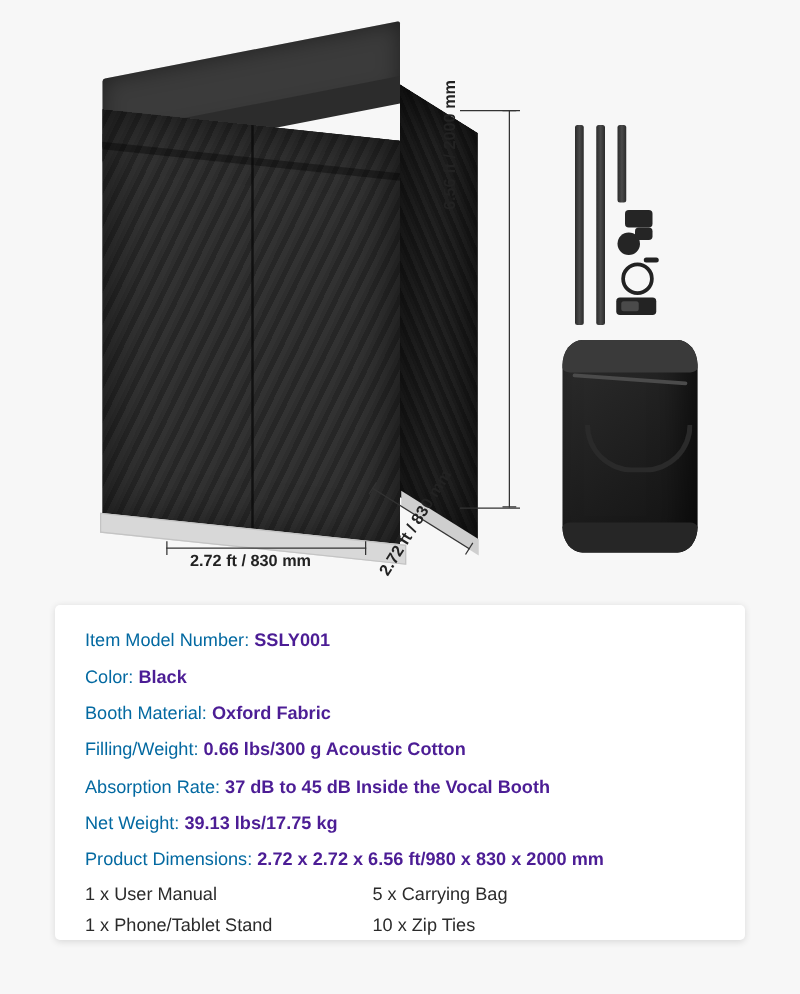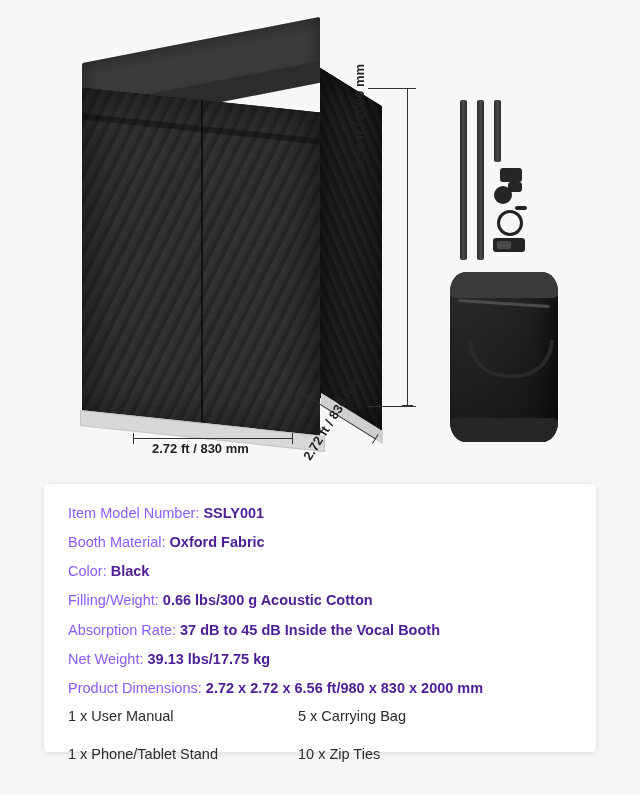--- a/index.html
+++ b/index.html
@@ -340,34 +340,34 @@
     box-shadow: 0 1px 6px rgba(0,0,0,0.12);
     padding: 20px 24px 0 24px;
     box-sizing: border-box;
   }
   .spec-row {
     font-size: 14.5px;
     color: #2b2b2b;
     margin-bottom: 11px;
     line-height: 1.25;
   }
-  .spec-label { color: #8b5cf6; }
+  .spec-label { color: #0369a1; }
   .spec-value {
     color: #4c1d95;
     font-weight: bold;
   }
   .acc-title {
     font-size: 14.5px;
     color: #2b2b2b;
     margin-bottom: 9px;
   }
   .acc-grid {
     display: grid;
     grid-template-columns: 230px auto;
-    row-gap: 22px;
+    row-gap: 9px;
   }
   .acc-item {
     font-size: 14.5px;
     color: #2b2b2b;
   }
 </style>
 </head>
 <body>
 
 <div class="illustration">
@@ -414,26 +414,26 @@
   </div>
 </div>
 
 <div class="card">
 
   <div class="spec-row">
     <span class="spec-label">Item Model Number:</span>
     <span class="spec-value">SSLY001</span>
   </div>
   <div class="spec-row">
+    <span class="spec-label">Color:</span>
+    <span class="spec-value">Black</span>
+  </div>
+  <div class="spec-row">
     <span class="spec-label">Booth Material:</span>
     <span class="spec-value">Oxford Fabric</span>
-  </div>
-  <div class="spec-row">
-    <span class="spec-label">Color:</span>
-    <span class="spec-value">Black</span>
   </div>
   <div class="spec-row">
     <span class="spec-label">Filling/Weight:</span>
     <span class="spec-value">0.66 lbs/300 g Acoustic Cotton</span>
   </div>
   <div class="spec-row">
     <span class="spec-label">Absorption Rate:</span>
     <span class="spec-value">37 dB to 45 dB Inside the Vocal Booth</span>
   </div>
   <div class="spec-row">

